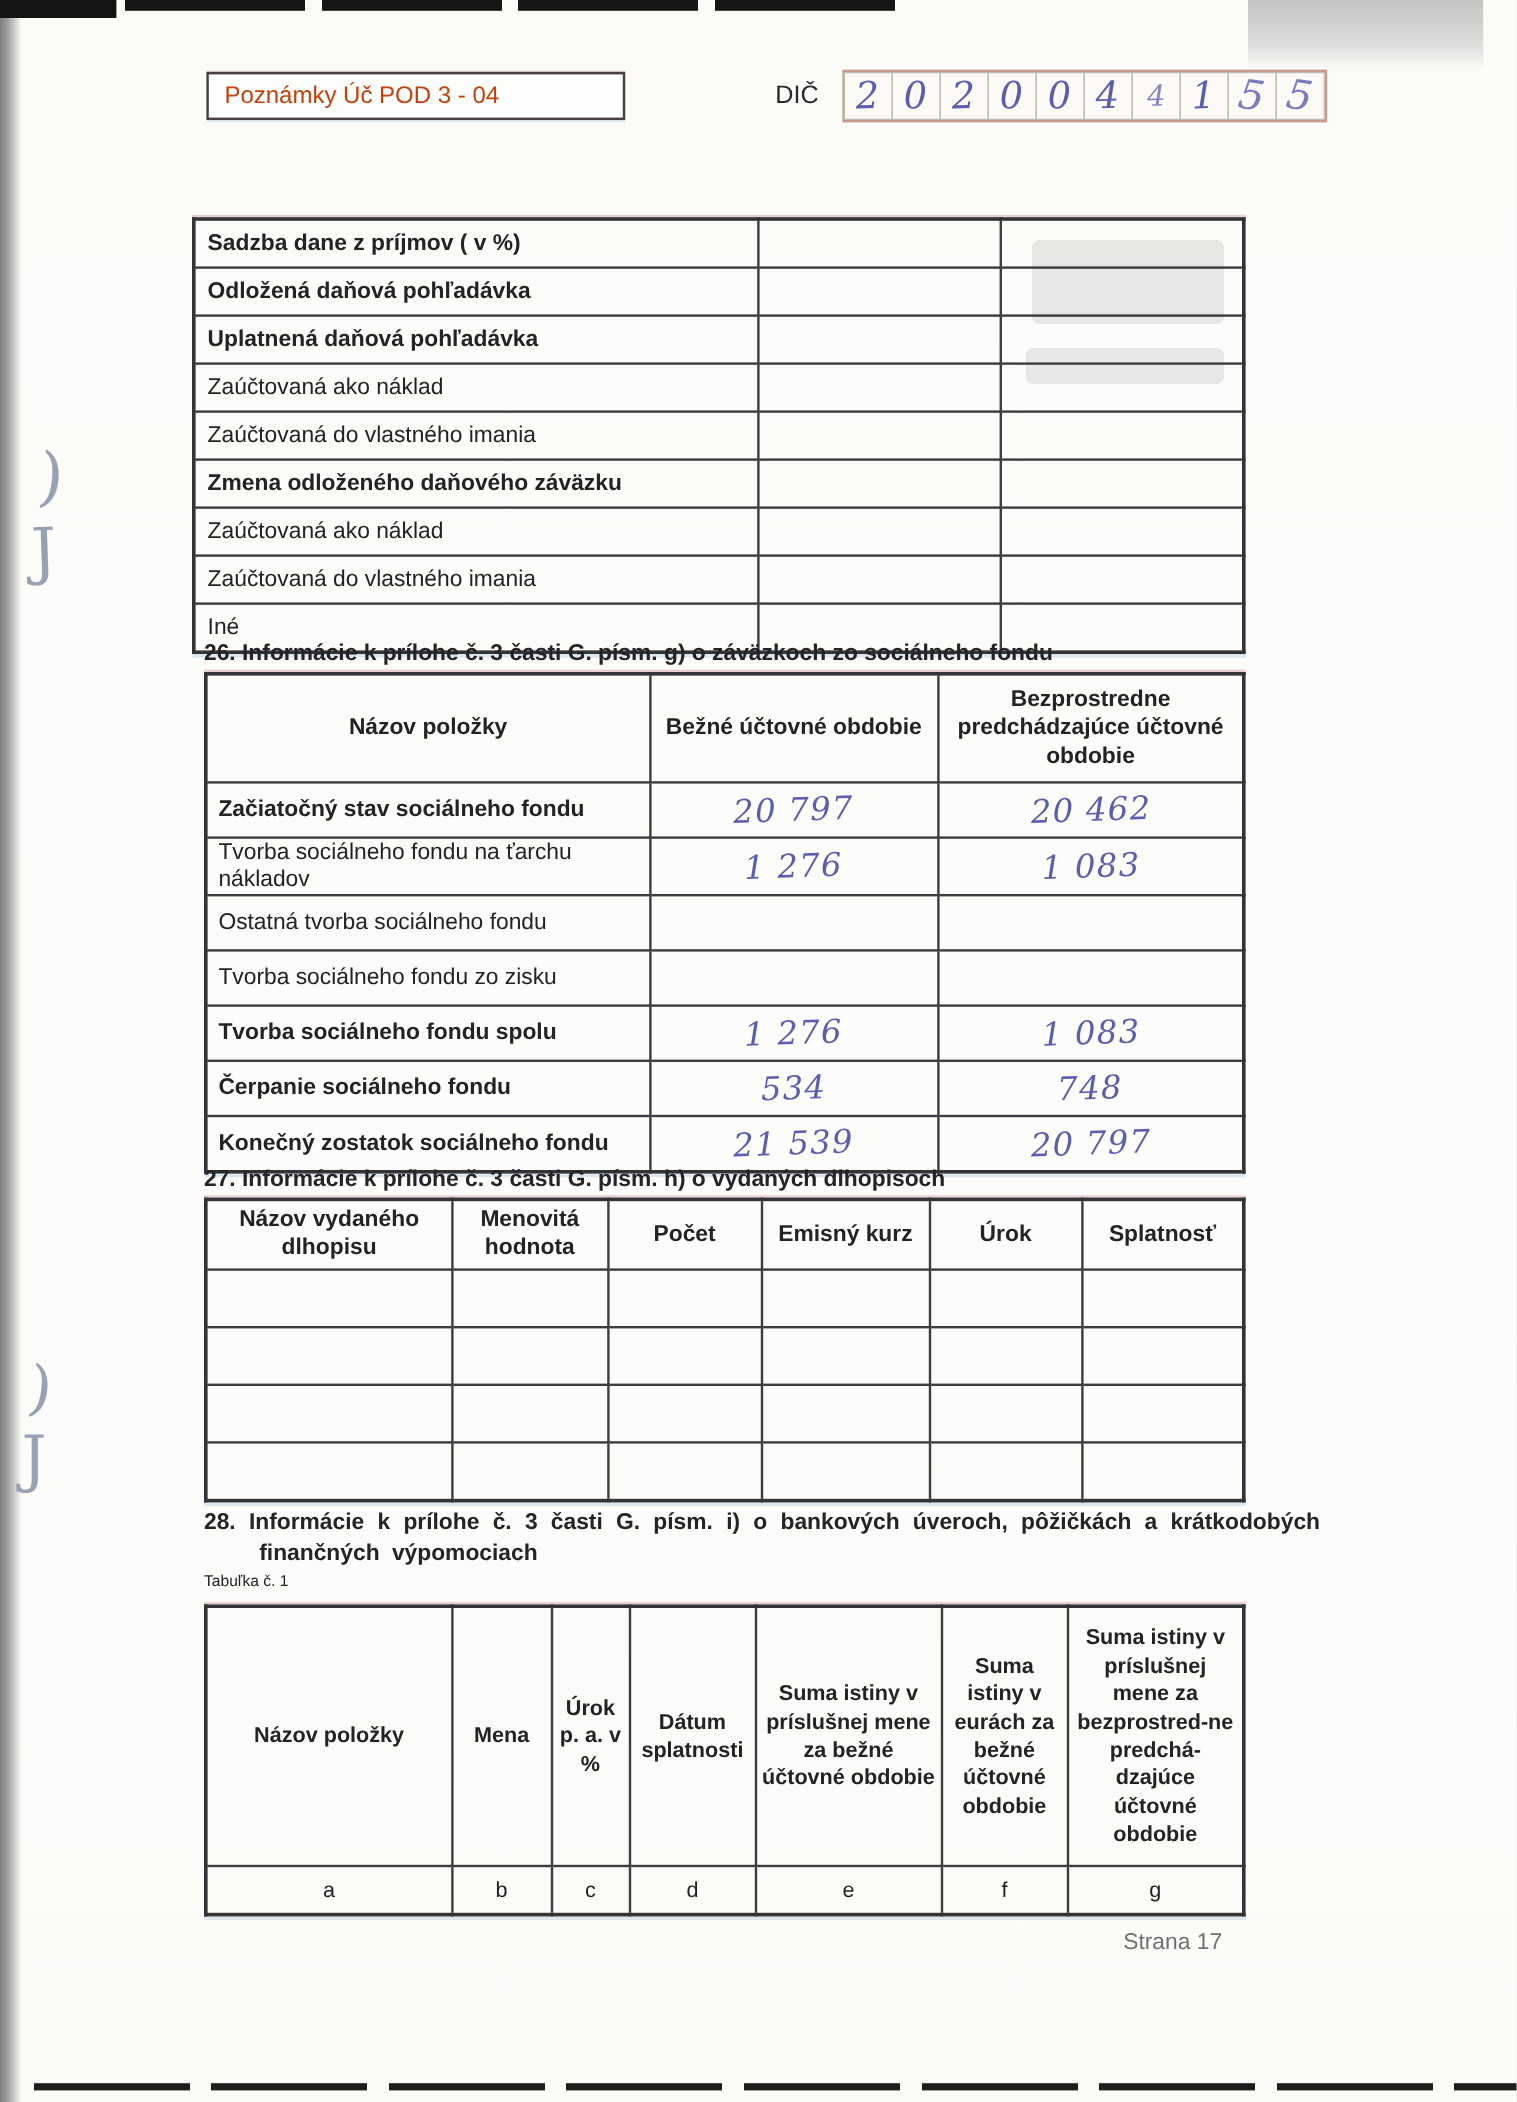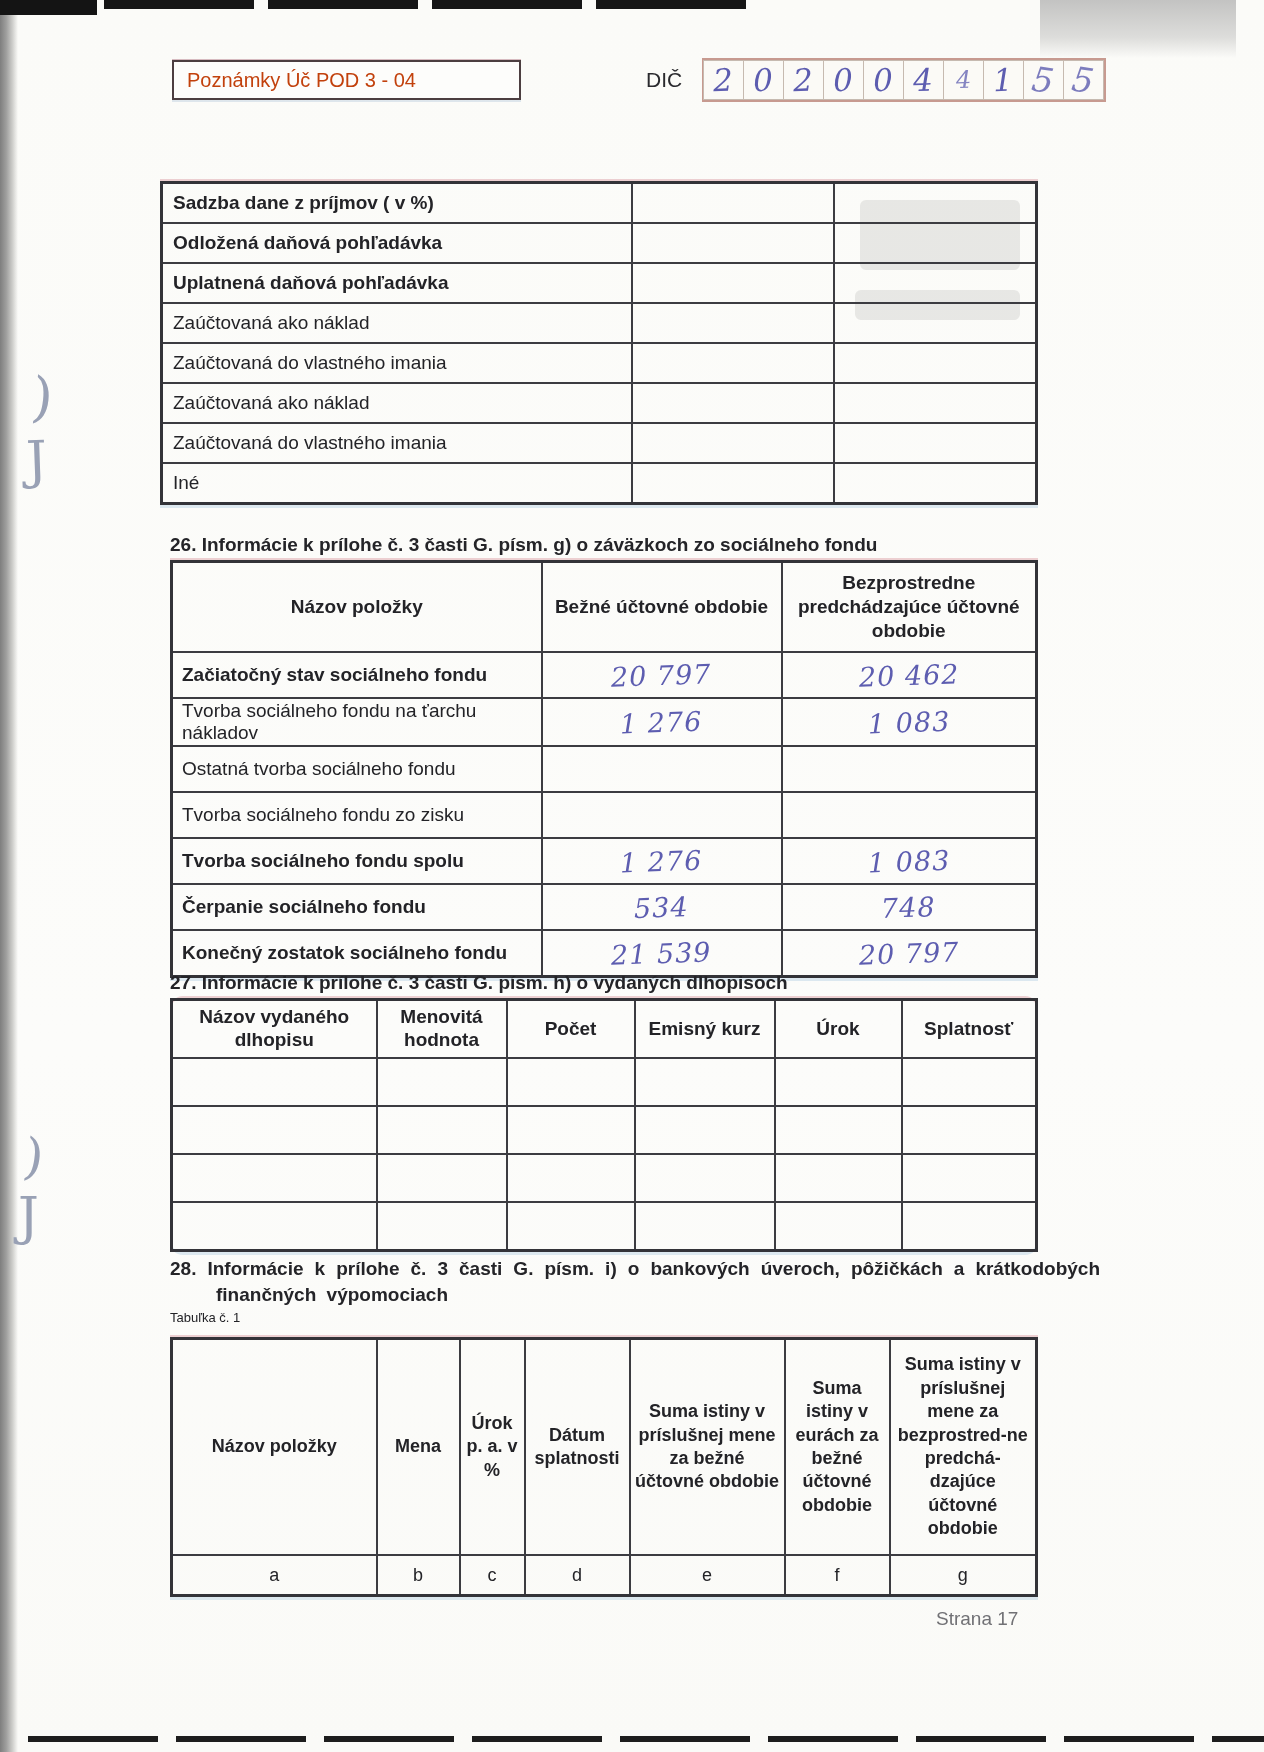--- a/index.html
+++ b/index.html
@@ -65,21 +65,21 @@
   .sf-table { left:170px; top:560px; width:865px; }
   .sf-table th { font-size:19px; font-weight:bold; vertical-align:middle;
     height:84px; padding:2px 8px; line-height:1.25; }
   .sf-table td { height:42px; font-size:19px; }
   .sf-table td.lbl { padding-left:9px; text-align:left; }
   .sf-table td.b { font-weight:bold; }
   .sf-table td.val { text-align:center; }
   .sf-table td.val .hw { font-size:27px; }
 
   
-  .bond-table { left:170px; top:998px; width:865px;border-radius:13px; }
+  .bond-table { left:170px; top:998px; width:865px; }
   .bond-table th { font-size:19px; font-weight:bold; text-align:center; vertical-align:middle;
     height:52px; padding:2px 6px; line-height:1.2; }
   .bond-table td { height:44px; }
 
   
   .loan-table { left:170px; top:1337px; width:865px; }
   .loan-table th { font-size:18px; font-weight:bold; text-align:center; vertical-align:middle;
     height:206px; padding:4px 4px; line-height:1.3; }
   .loan-table td { height:36px; font-size:18px; text-align:center; vertical-align:middle; }
 
@@ -164,20 +164,25 @@
           <td></td>
           <td></td>
         </tr>
     <tr>
           <td class="lbl">Zaúčtovaná ako náklad</td>
           <td></td>
           <td></td>
         </tr>
     <tr>
           <td class="lbl">Zaúčtovaná do vlastného imania</td>
+          <td></td>
+          <td></td>
+        </tr>
+    <tr>
+          <td class="lbl b">Zmena odloženého daňového záväzku</td>
           <td></td>
           <td></td>
         </tr>
     <tr>
           <td class="lbl">Zaúčtovaná ako náklad</td>
           <td></td>
           <td></td>
         </tr>
     <tr>
           <td class="lbl">Zaúčtovaná do vlastného imania</td>

